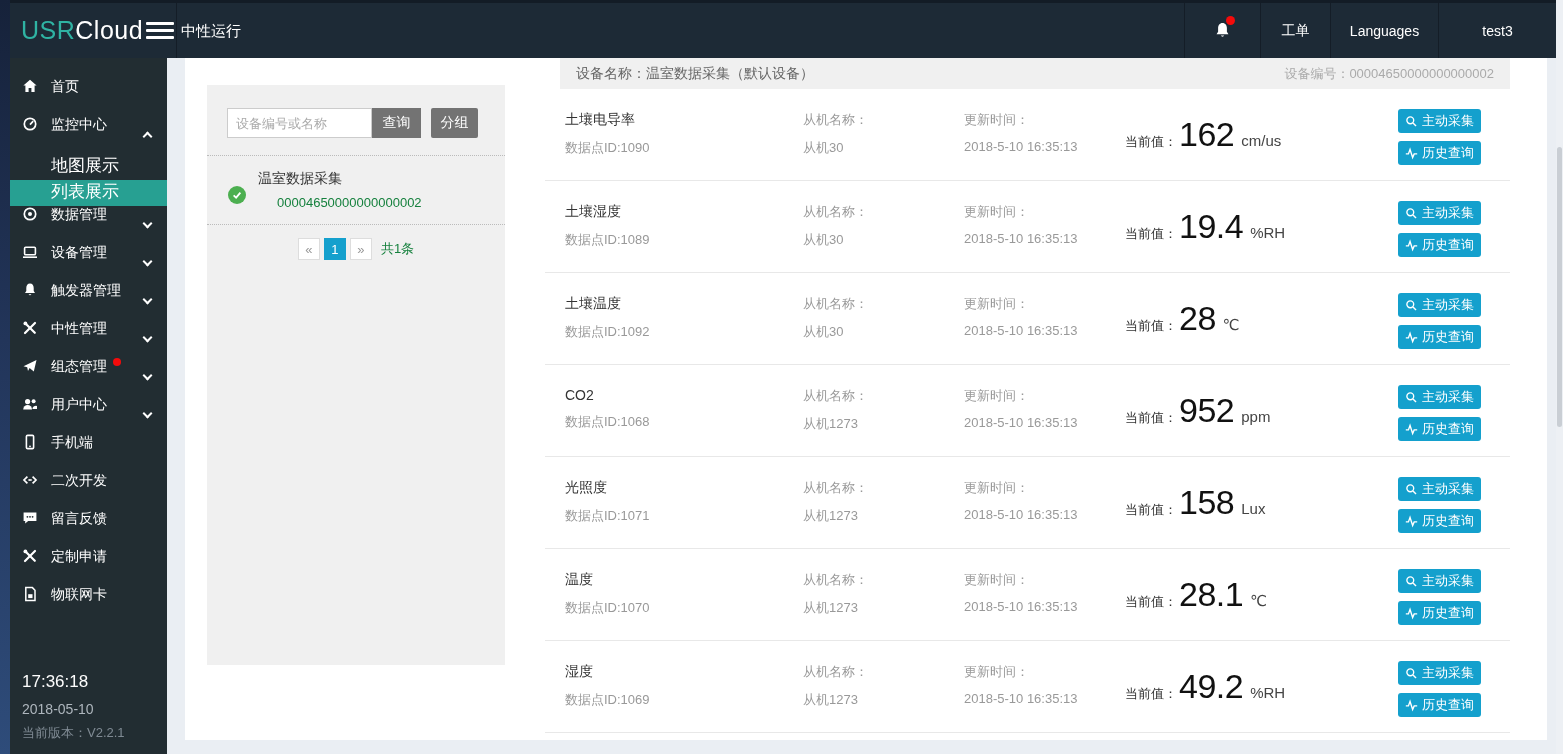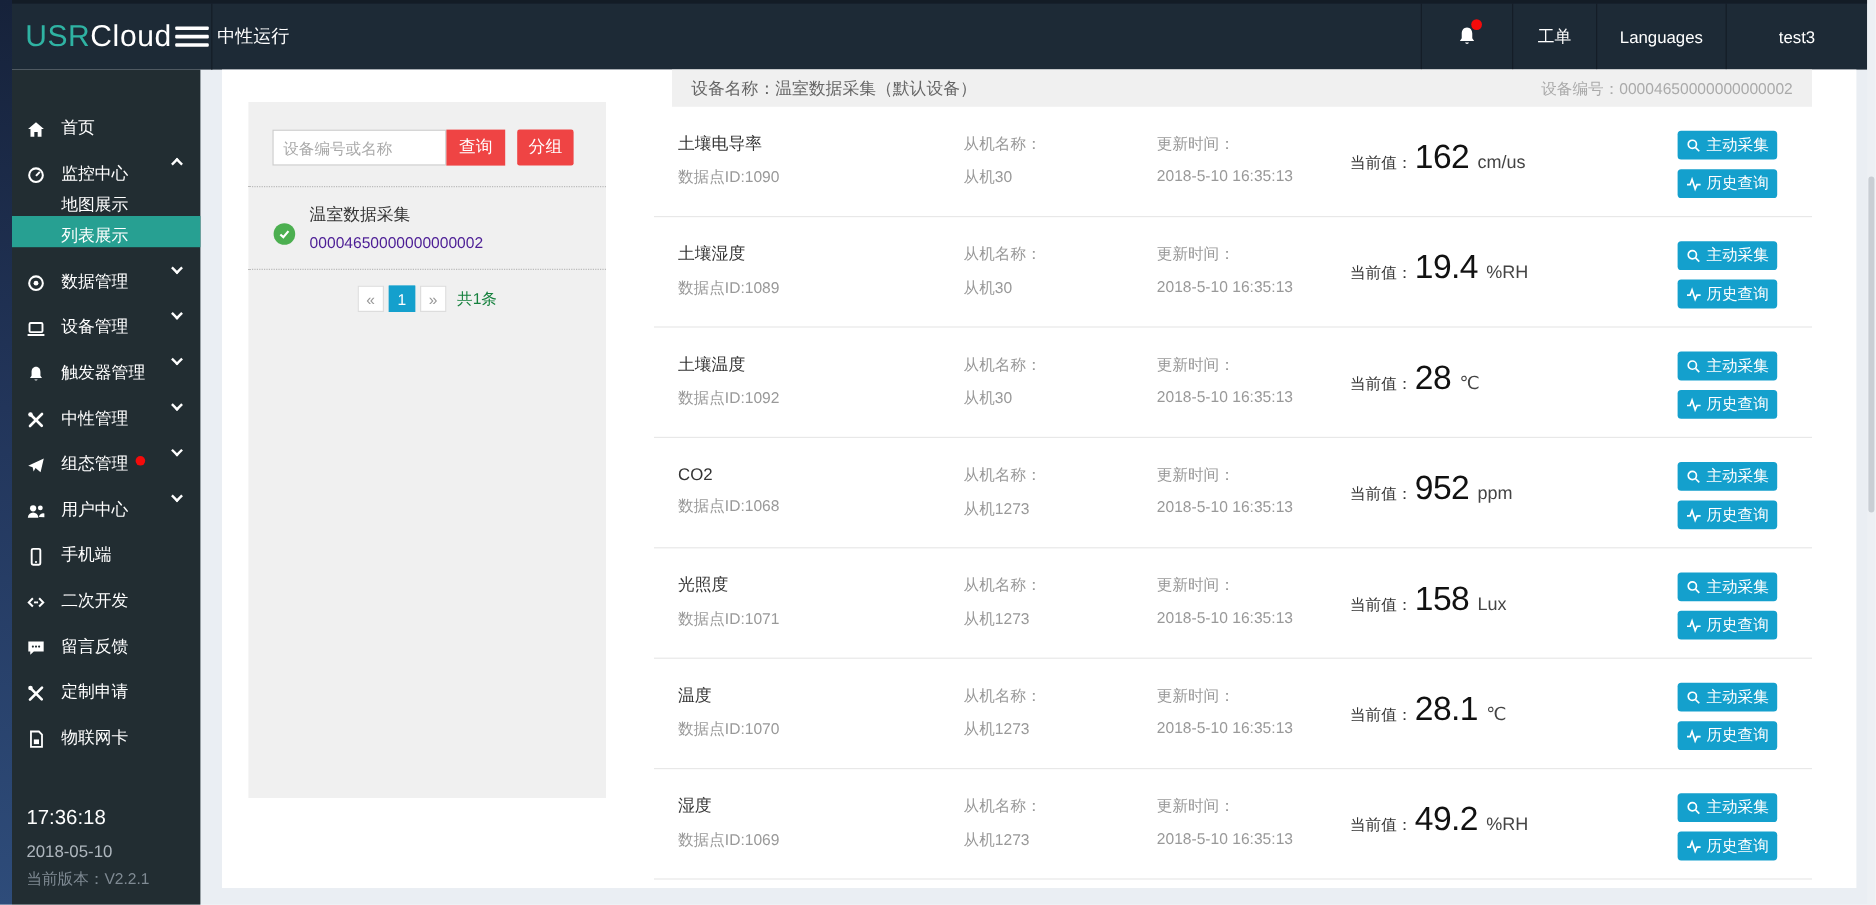--- a/index.html
+++ b/index.html
@@ -35,25 +35,25 @@
   .ti-work { width:70px; }
   .ti-lang { width:108px; }
   .ti-user { width:118px; }
   .bell-dot { position:absolute; top:13px; right:25px; width:9px; height:9px;
     border-radius:50%; background:#f40b0b; }
 
   
   .sidebar { position:absolute; left:0; top:58px; width:157px; bottom:0;
     background:#222d32; }
   .side-list { padding-top:20px; }
-  .side-item { position:relative; height:38px; display:flex; align-items:flex-end;
+  .side-item { position:relative; height:38px; display:flex; align-items:flex-start;
     padding-left:12px; color:#fff; font-size:14px; cursor:pointer; white-space:nowrap; }
   .side-item .s-icon { width:16px; height:16px; margin-right:13px; flex:0 0 16px;
     display:flex; align-items:center; justify-content:center; }
-  .side-item.sub { height:26px; padding-left:41px; font-size:14px; }
+  .side-item.sub { height:26px; padding-left:41px; font-size:17px; }
   .side-item.selected { background:#27a092; }
   .chev { position:absolute; right:16px; width:7px; height:7px;
     border-right:2px solid #fff; border-bottom:2px solid #fff; }
   .chev.down { transform:rotate(45deg); top:14px; }
   .chev.up { transform:rotate(-135deg); top:17px; }
   .side-badge { display:inline-block; width:8px; height:8px; border-radius:50%;
     background:#f40b0b; margin-left:6px; margin-bottom:8px; }
   .clock { position:absolute; left:12px; bottom:12px; }
   .clock .t { font-size:17px; color:#fdfdfd; }
   .clock .d { font-size:14px; color:#aeb6bd; margin-top:9px; }
@@ -61,32 +61,32 @@
 
   
   .card { position:absolute; left:175px; top:58px; width:1362px; bottom:14px; background:#fff; }
 
   
   .mid-panel { position:absolute; left:22px; top:27px; width:298px; height:580px; background:#f0f0f0; }
   .search-row { display:flex; margin:23px 20px 0 20px; }
   .search-input { width:145px; height:30px; border:1px solid #ccc; background:#fff;
     padding:0 8px; font-size:13px; color:#333; outline:none; font-family:inherit; }
   .search-input::placeholder { color:#aaa; }
-  .btn-blue { background:#ef4444; color:#fff; border:none; font-size:14px; height:30px;
+  .btn-blue { background:#737373; color:#fff; border:none; font-size:14px; height:30px;
     cursor:pointer; font-family:inherit; }
   .btn-query { width:49px; }
   .btn-group { width:47px; margin-left:10px; border-radius:2px; }
   .dotted-sep { border-top:1px dotted #bbb; margin-top:17px; }
   .device-item { display:flex; align-items:center; padding:14px 0 14px 21px;
     border-bottom:1px dotted #bbb; cursor:pointer; }
   .check-circle { width:18px; height:18px; border-radius:50%; background:#4caf50;
     margin-top:10px; flex:0 0 18px; display:flex; align-items:center; justify-content:center; }
   .device-texts { margin-left:12px; }
   .device-name { font-size:14px; color:#333; }
-  .device-id { font-size:13px; color:#4c1d95; margin-top:7px; }
+  .device-id { font-size:13px; color:#15803d; margin-top:7px;margin-left:19px; }
   .pagination { display:flex; align-items:center; justify-content:center; margin-top:13px; }
   .pg-box { width:22px; height:22px; display:flex; align-items:center; justify-content:center;
     background:#fff; border:1px solid #ddd; color:#999; font-size:13px; cursor:pointer; }
   .pg-cur { background:#14a0cd; border-color:#14a0cd; color:#fff; margin:0 4px; }
   .pg-total { font-size:13px; color:#15803d; margin-left:9px; }
 
   
   .list { position:absolute; left:360px; top:0; width:965px; }
   .list-head { margin-left:15px; height:31px; background:#f0f0f0; display:flex;
     align-items:center; justify-content:space-between; padding:0 16px; }
@@ -95,21 +95,21 @@
   .drow { position:relative; height:92px; border-bottom:1px solid #e8e8e8; }
   .col { position:absolute; top:22px; }
   .c-name { left:20px; }
   .c-slave { left:258px; }
   .c-time { left:419px; }
   .row-title { font-size:14px; color:#333; }
   .row-sub { font-size:13px; color:#999; margin-top:10px; }
   .lab { font-size:13px; color:#999; }
   .c-val { position:absolute; left:580px; top:26px; white-space:nowrap; }
   .val-label { font-size:13px; color:#333; }
-  .val-num { font-size:28px; color:#111; letter-spacing:-.5px; margin-left:2px; }
+  .val-num { font-size:34px; color:#111; letter-spacing:-.5px; margin-left:2px; }
   .val-unit { font-size:15px; color:#444; margin-left:7px; }
   .c-btns { position:absolute; left:853px; top:0; }
   .row-btn { position:absolute; left:0; display:flex; align-items:center; gap:4px;
     background:#14a0cd; color:#fff; border:none; border-radius:3px; height:24px;
     padding:0 7px; font-size:13px; cursor:pointer; white-space:nowrap; font-family:inherit;text-align:center; }
   .rb-collect { top:20px; }
   .rb-history { top:52px; }
 
   
   .scroll-track { position:absolute; right:0; top:0; width:7px; bottom:0; background:#edf0f4; }

